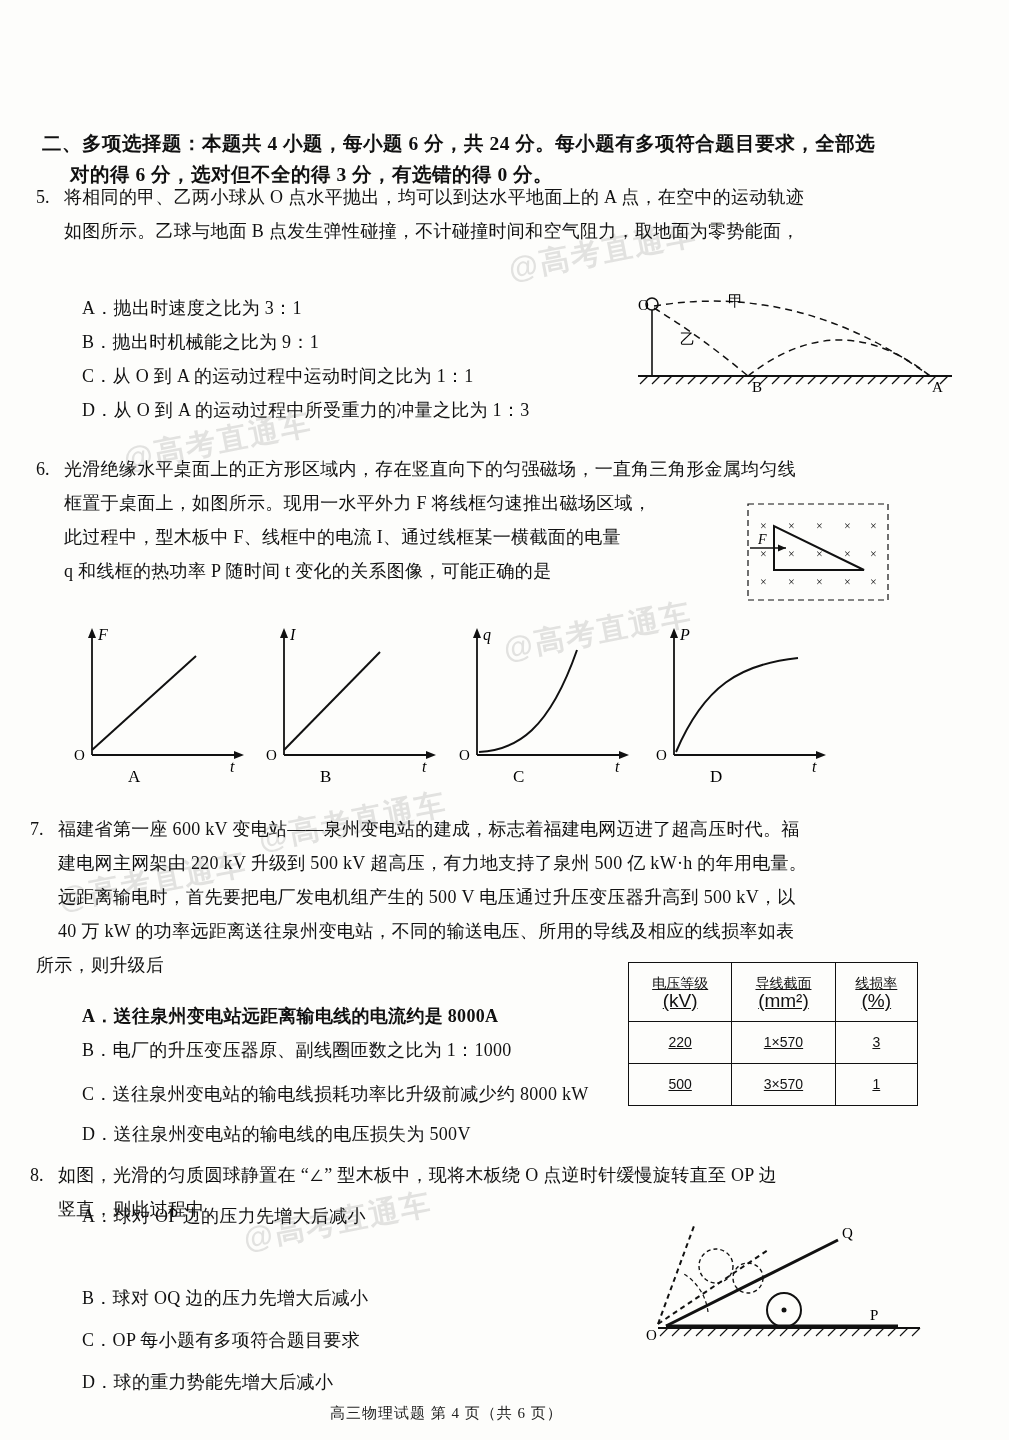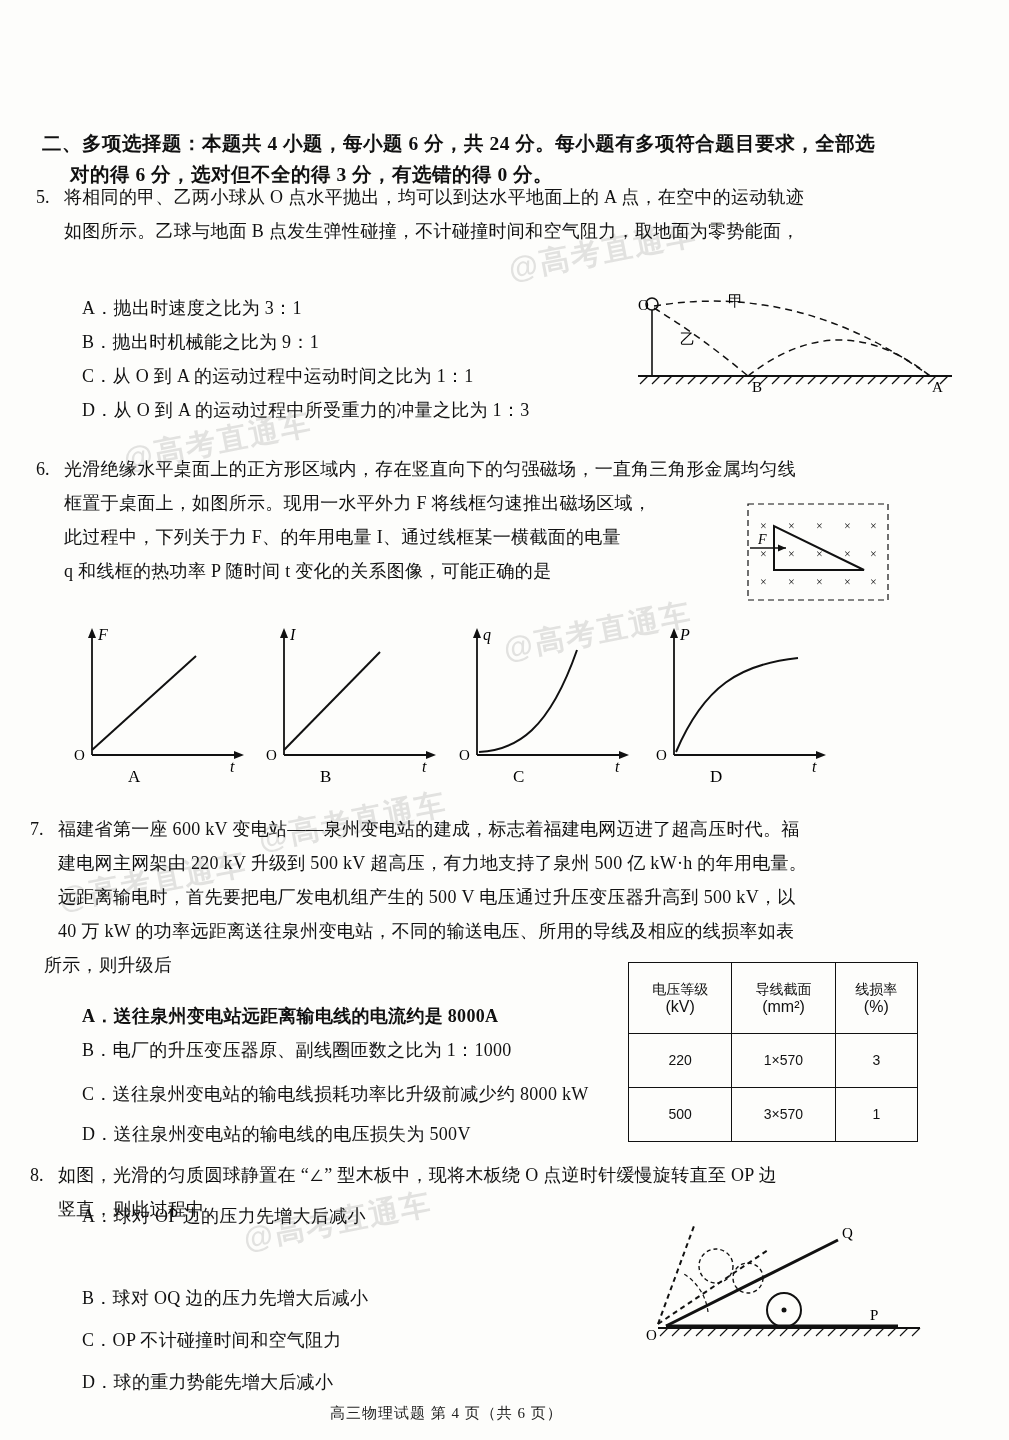--- a/index.html
+++ b/index.html
@@ -64,26 +64,27 @@
   
   .vtable{
     position:absolute;
     border-collapse:collapse;
     font-size:14px;
     font-family:"Liberation Sans", sans-serif;
   }
   .vtable td,.vtable th{
     border:1px solid #111;
     text-align:center;
-    padding:18px 6px;
+    padding:12px 6px;
     font-weight:normal;
     line-height:17px;
+    text-decoration:underline;
   }
   .vtable th{font-weight:normal;}
-  .tbl-unit{display:block;font-size:16px;}
+  .tbl-unit{display:block;font-size:19px;}
 </style>
 </head>
 <body>
 
 <div class="page">
 
   <div class="wm big rot" style="left:505px;top:250px;">@高考直通车</div>
   <div class="wm big rot" style="left:120px;top:440px;">@高考直通车</div>
   <div class="wm big rot" style="left:500px;top:630px;">@高考直通车</div>
   <div class="wm big rot" style="left:255px;top:820px;">@高考直通车</div>
@@ -150,21 +151,21 @@
       <text x="98" y="18" font-size="15" font-family="Liberation Serif, serif">甲</text>
       <text x="50" y="56" font-size="15" font-family="Liberation Serif, serif">乙</text>
       <text x="122" y="104" font-size="15" font-family="Liberation Serif, serif">B</text>
       <text x="302" y="104" font-size="15" font-family="Liberation Serif, serif">A</text>
     </svg>
   </div>
 
   <div class="qnum" style="left:36px;top:452px;">6.</div>
   <div class="qbody" style="left:64px;top:452px;width:910px;">光滑绝缘水平桌面上的正方形区域内，存在竖直向下的匀强磁场，一直角三角形金属均匀线</div>
   <div class="qbody" style="left:64px;top:486px;width:910px;">框置于桌面上，如图所示。现用一水平外力 F 将线框匀速推出磁场区域，</div>
-  <div class="qbody" style="left:64px;top:520px;width:680px;">此过程中，下列关于力 F、的年用电量 I、通过线框某一横截面的电量</div>
+  <div class="qbody" style="left:64px;top:520px;width:680px;">此过程中，型木板中 F、线框中的电流 I、通过线框某一横截面的电量</div>
   <div class="qbody" style="left:64px;top:554px;width:680px;">q 和线框的热功率 P 随时间 t 变化的关系图像，可能正确的是</div>
 
   <div class="fig" style="left:744px;top:500px;">
     <svg width="148" height="106" viewBox="0 0 148 106">
       <rect x="4" y="4" width="140" height="96" fill="none" stroke="#111" stroke-width="1.2" stroke-dasharray="6 4"></rect>
 
       <g font-size="12" font-family="Liberation Serif, serif" fill="#111">
         <text x="16" y="30">×</text>
           <text x="44" y="30">×</text>
           <text x="72" y="30">×</text>
@@ -244,21 +245,21 @@
       <path d="M24 132 C 52 66, 88 44, 146 38" fill="none" stroke="#111" stroke-width="2"></path>
       <text x="58" y="162" font-size="17" font-family="Liberation Serif, serif">D</text>
     </svg>
   </div>
 
   <div class="qnum" style="left:30px;top:812px;">7.</div>
   <div class="qbody" style="left:58px;top:812px;width:930px;">福建省第一座 600 kV 变电站——泉州变电站的建成，标志着福建电网迈进了超高压时代。福</div>
   <div class="qbody" style="left:58px;top:846px;width:930px;">建电网主网架由 220 kV 升级到 500 kV 超高压，有力地支持了泉州 500 亿 kW·h 的年用电量。</div>
   <div class="qbody" style="left:58px;top:880px;width:930px;">远距离输电时，首先要把电厂发电机组产生的 500 V 电压通过升压变压器升高到 500 kV，以</div>
   <div class="qbody" style="left:58px;top:914px;width:930px;">40 万 kW 的功率远距离送往泉州变电站，不同的输送电压、所用的导线及相应的线损率如表</div>
-  <div class="qbody" style="left:36px;top:948px;width:560px;margin-left:8px;">所示，则升级后</div>
+  <div class="qbody" style="left:36px;top:948px;width:560px;">所示，则升级后</div>
 
   <div class="opt" style="left:82px;top:1000px;font-weight:bold;">A．送往泉州变电站远距离输电线的电流约是 8000A</div>
   <div class="opt" style="left:82px;top:1034px;">B．电厂的升压变压器原、副线圈匝数之比为 1：1000</div>
   <div class="opt" style="left:82px;top:1078px;">C．送往泉州变电站的输电线损耗功率比升级前减少约 8000 kW</div>
   <div class="opt" style="left:82px;top:1118px;">D．送往泉州变电站的输电线的电压损失为 500V</div>
 
   <table class="vtable" style="left:628px;top:962px;width:290px;">
     <thead>
       <tr>
         <th>
@@ -288,21 +289,21 @@
       </tr>
     </tbody>
   </table>
 
   <div class="qnum" style="left:30px;top:1158px;">8.</div>
   <div class="qbody" style="left:58px;top:1158px;width:930px;">如图，光滑的匀质圆球静置在 “∠” 型木板中，现将木板绕 O 点逆时针缓慢旋转直至 OP 边</div>
   <div class="qbody" style="left:58px;top:1192px;width:500px;">竖直，则此过程中</div>
 
   <div class="opt" style="left:82px;top:1200px;">A．球对 OP 边的压力先增大后减小</div>
   <div class="opt" style="left:82px;top:1282px;">B．球对 OQ 边的压力先增大后减小</div>
-  <div class="opt" style="left:82px;top:1324px;">C．OP 不计碰撞时间和空气阻力</div>
+  <div class="opt" style="left:82px;top:1324px;">C．OP 每小题有多项符合题目要求</div>
   <div class="opt" style="left:82px;top:1366px;">D．球的重力势能先增大后减小</div>
 
   <div class="fig" style="left:598px;top:1216px;">
     <svg width="330" height="140" viewBox="0 0 330 140">
 
       <line x1="60" y1="112" x2="322" y2="112" stroke="#111" stroke-width="2"></line>
       <g stroke="#111" stroke-width="1.1">
         <line x1="62" y1="120" x2="70" y2="112"></line>
           <line x1="74" y1="120" x2="82" y2="112"></line>
         <line x1="86" y1="120" x2="94" y2="112"></line>

